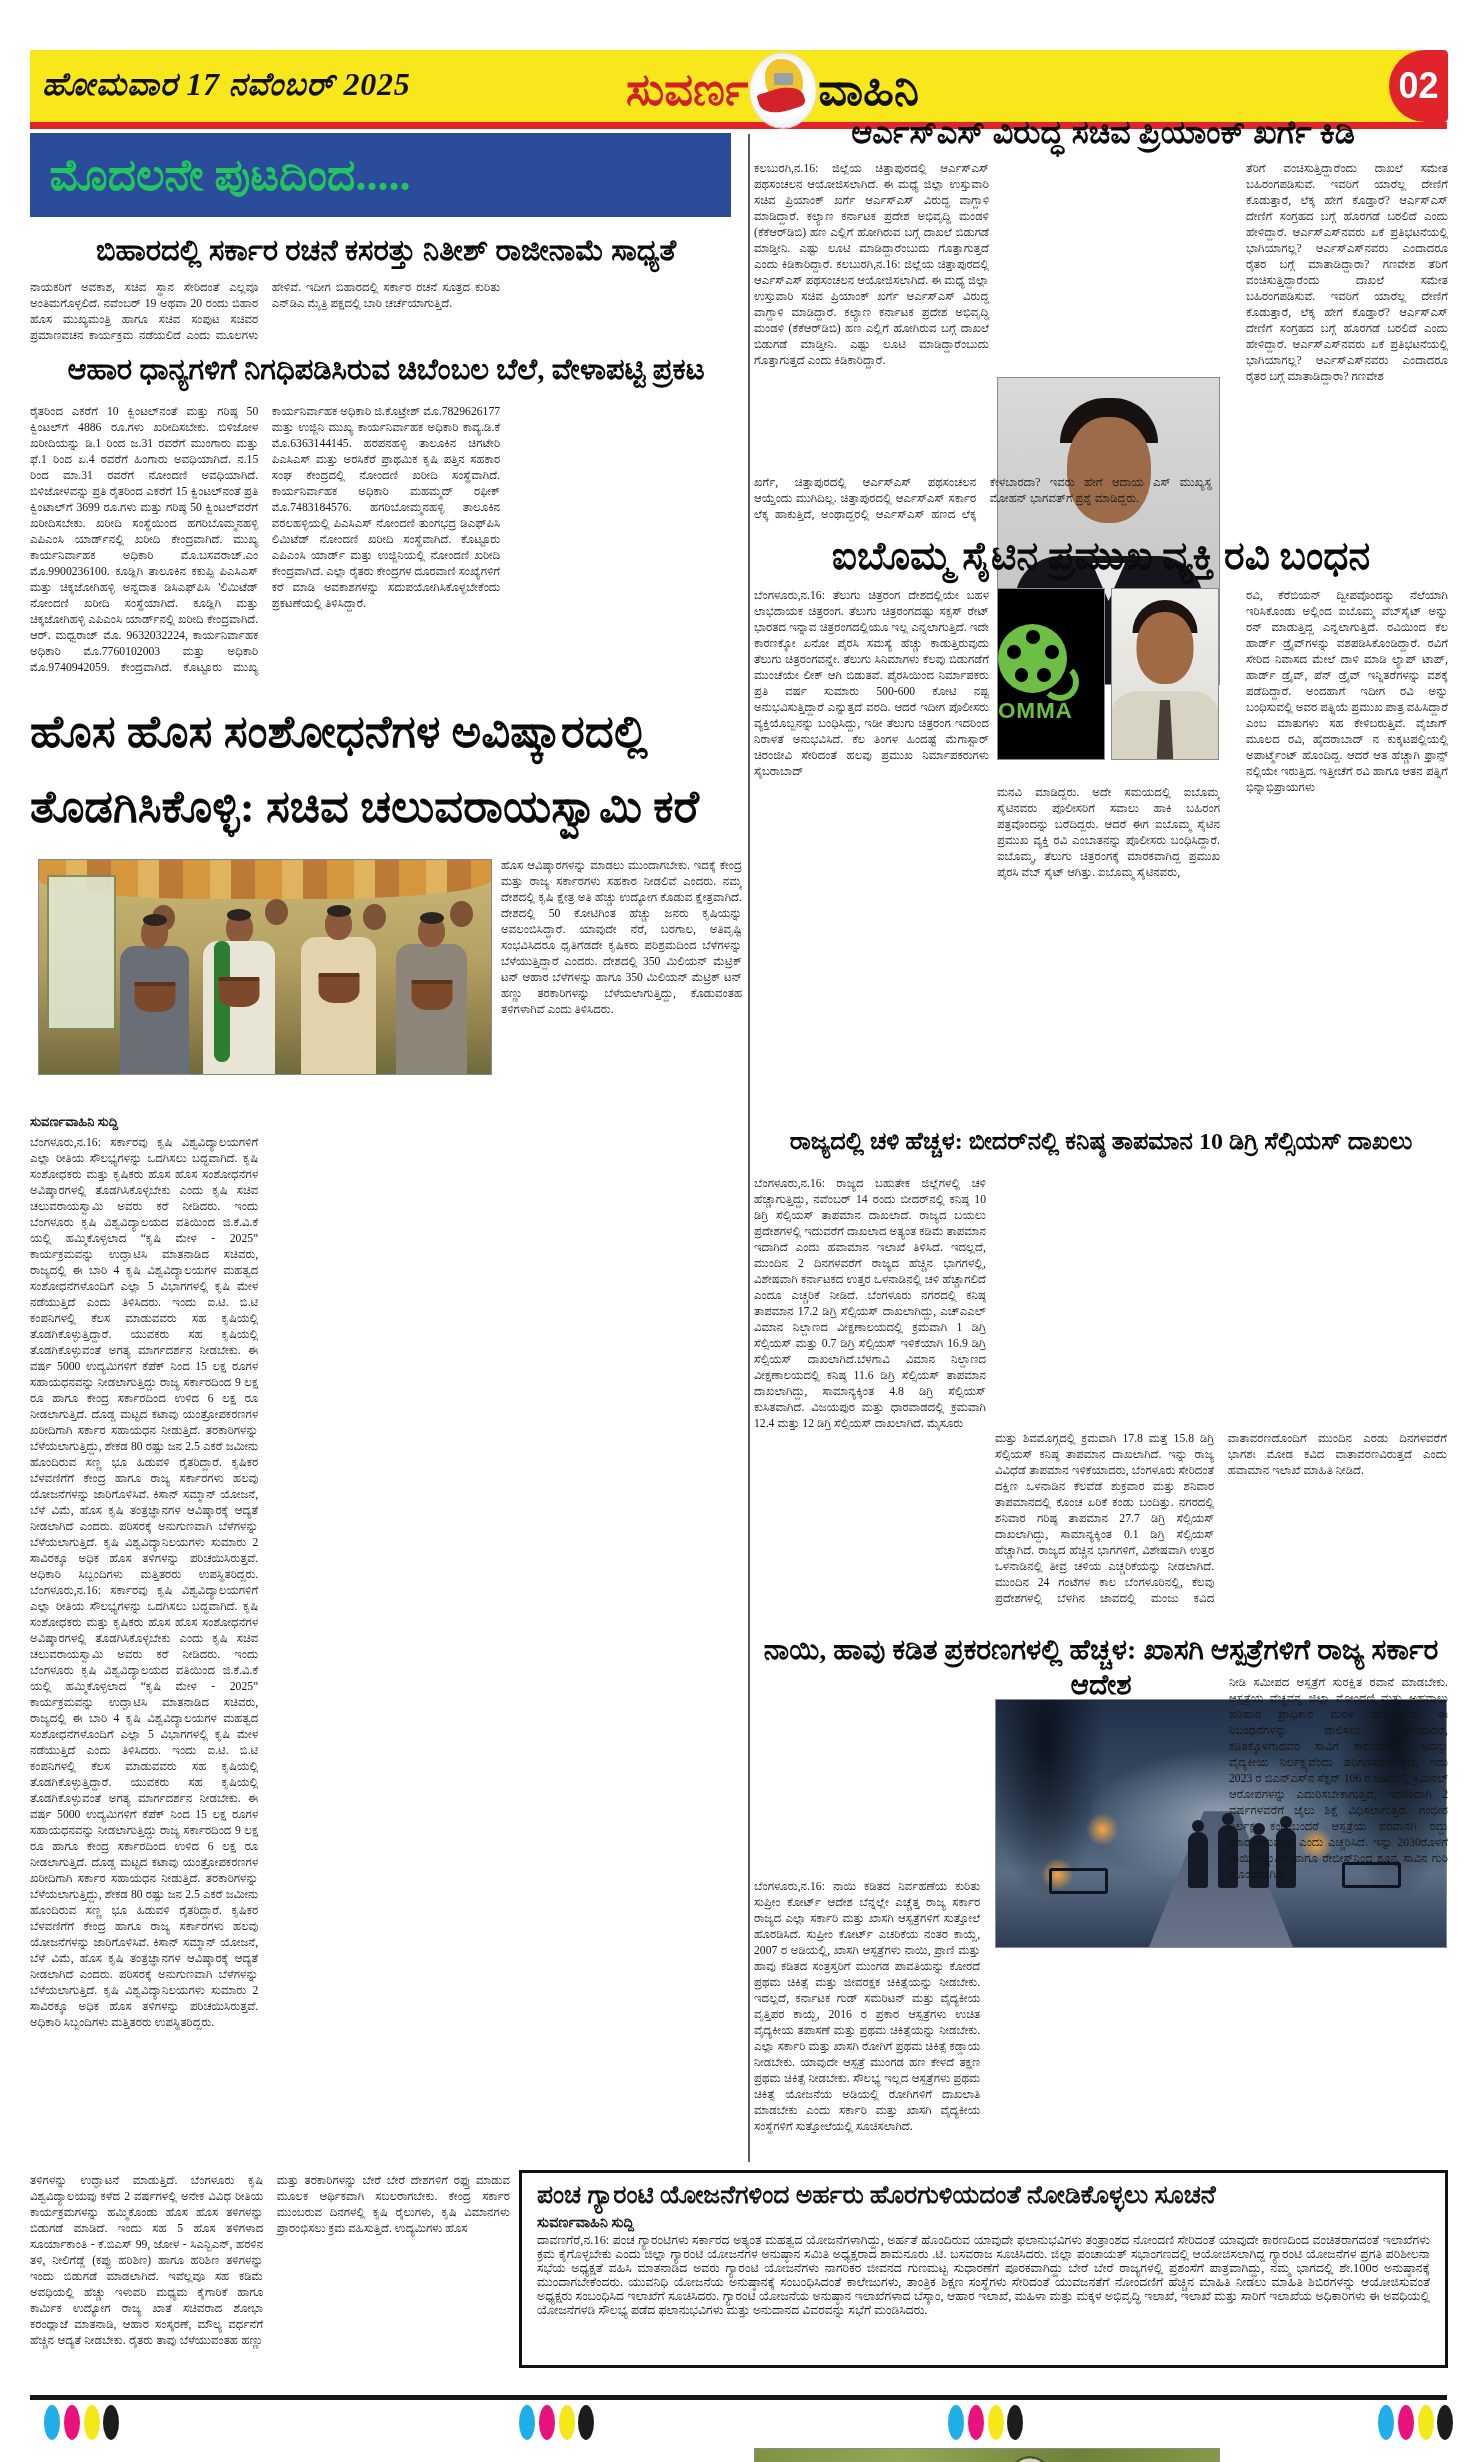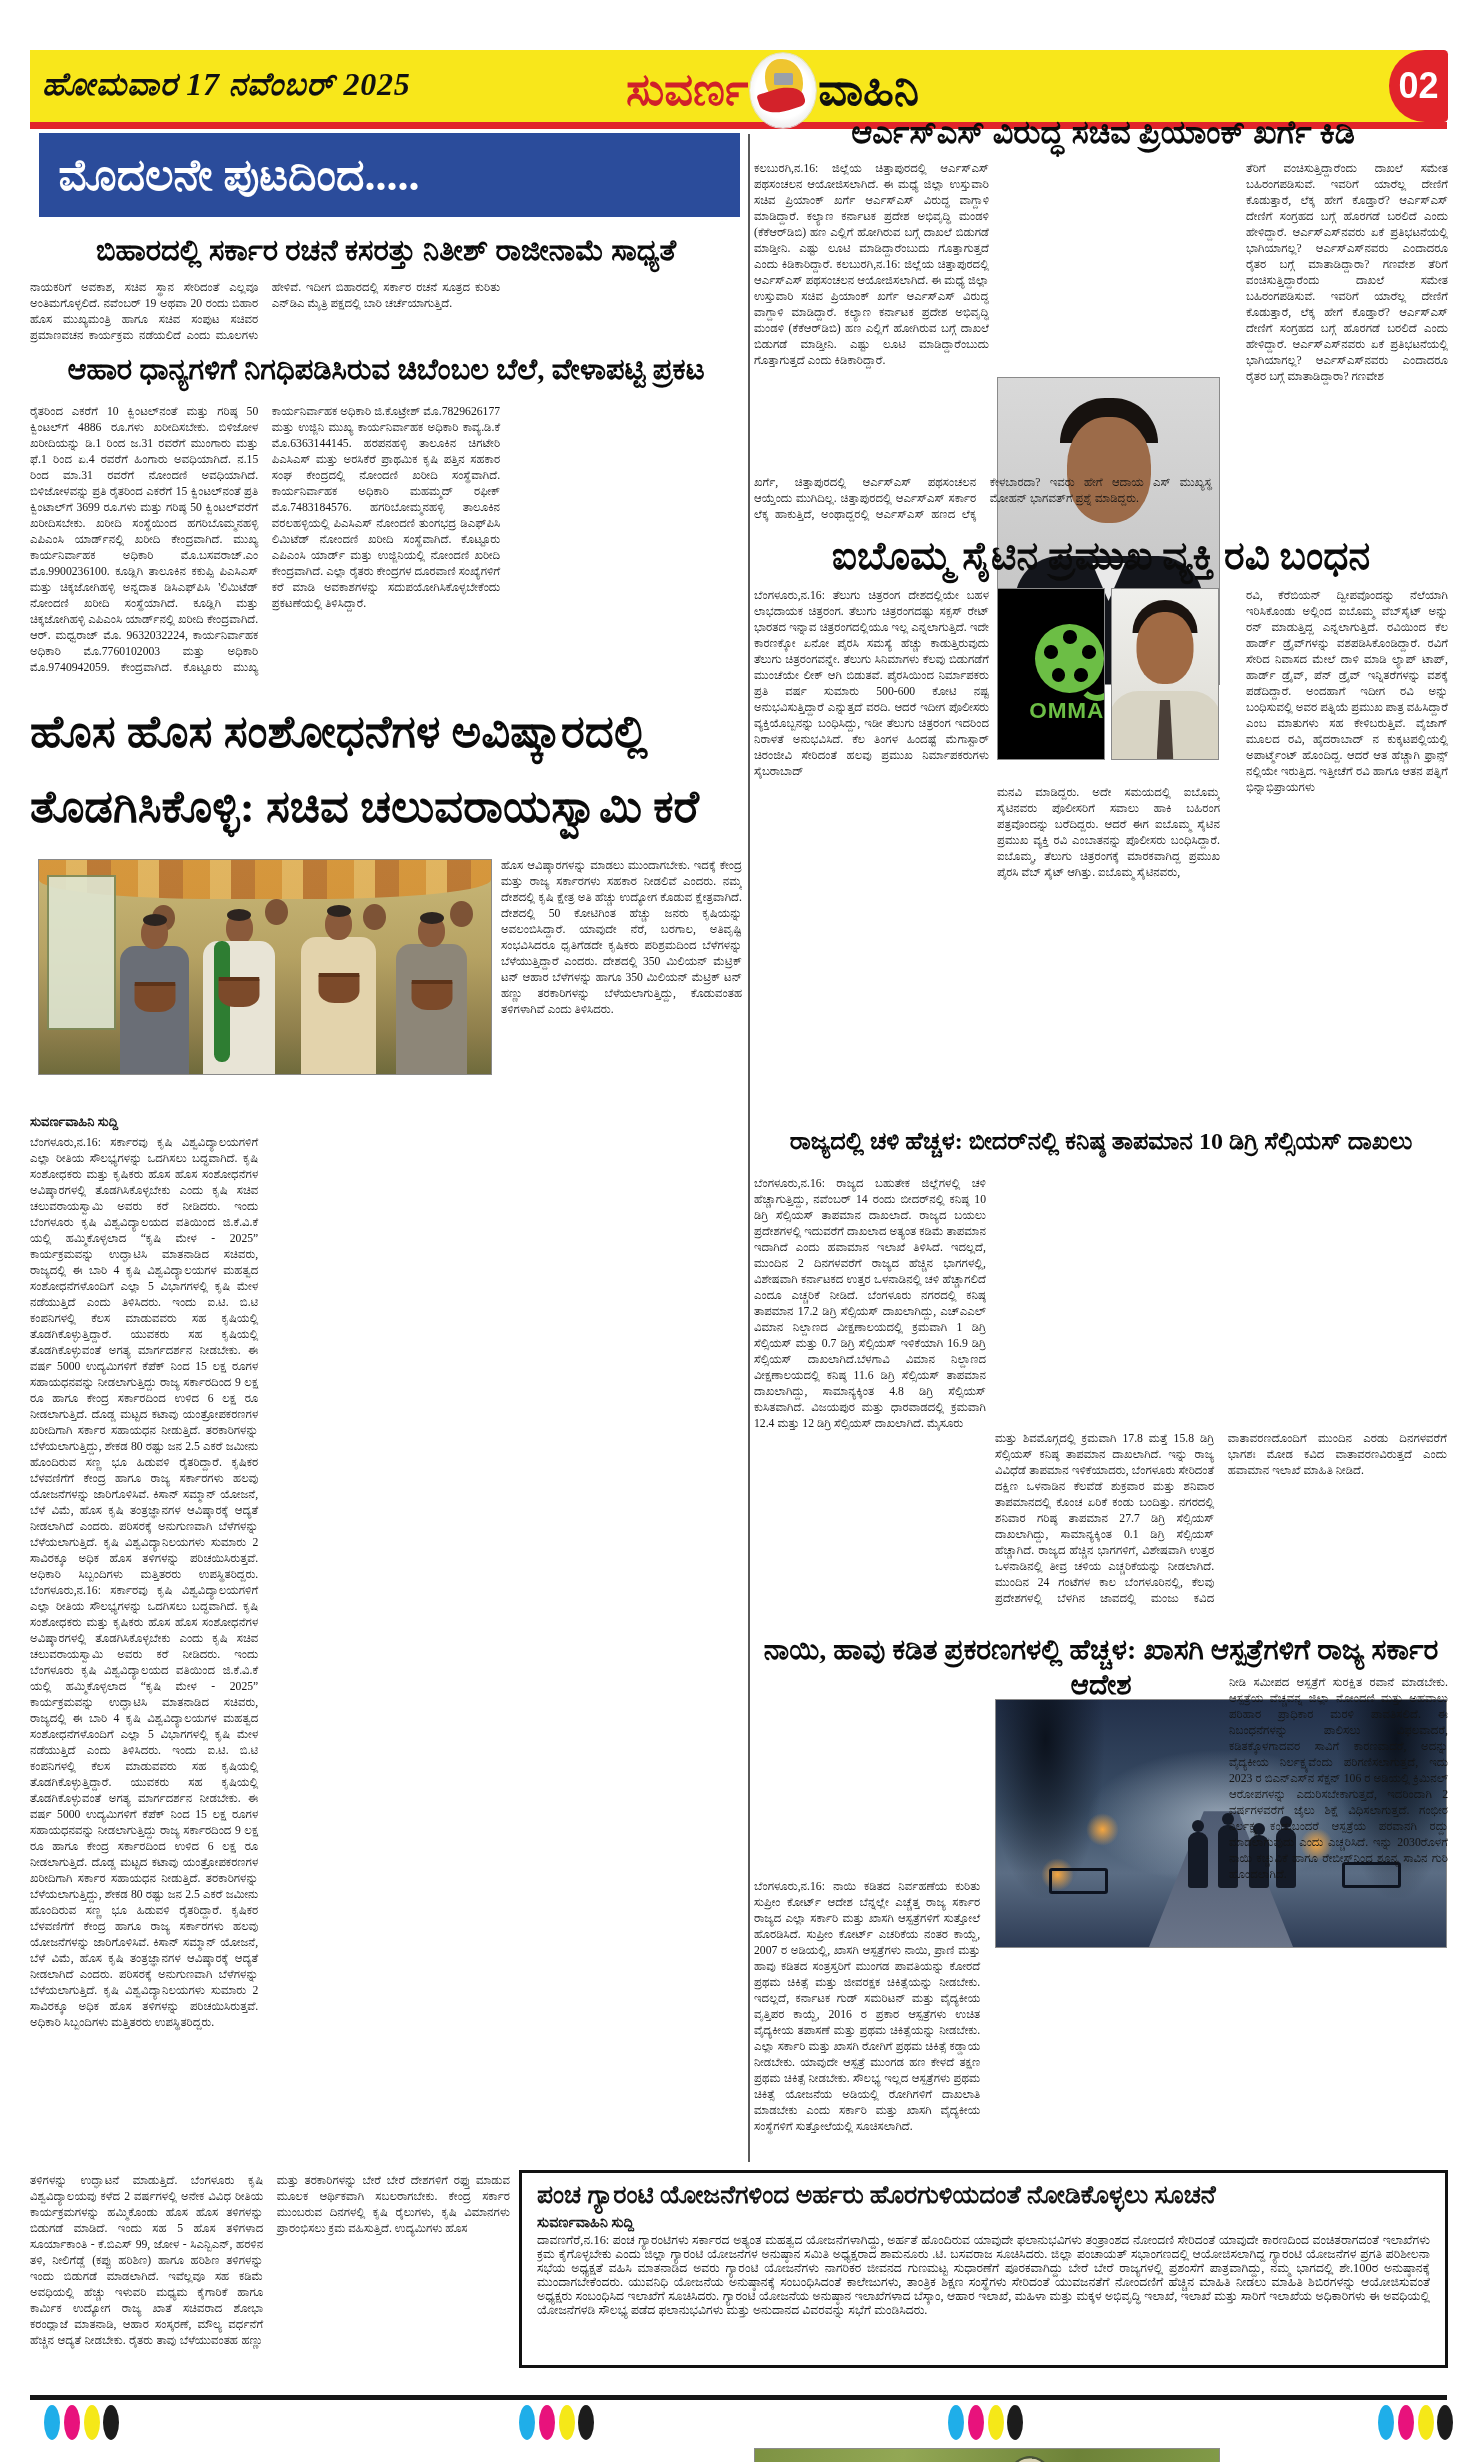--- a/index.html
+++ b/index.html
@@ -18,21 +18,21 @@
   .mlogo .bld{position:absolute;left:23.4px;top:19.6px;width:19.6px;height:12px;background:#9aa0a8;border-radius:1.5px;}
   .mlogo .bird{position:absolute;left:9px;top:35px;width:45px;height:24px;background:#D3222A;border-radius:3px 60% 6px 60%;transform:rotate(-18deg);}
   .redline{background:#E1242B;}
   .pagebadge{background:#E1242B;border-radius:38px 4.5px 4.5px 38px;display:flex;align-items:center;justify-content:center;
              color:#fff;font-size:36px;font-weight:800;font-family:"Liberation Sans",sans-serif;}
   
   .txt{font-size:11.7px;line-height:16px;text-align:justify;overflow:hidden;word-break:break-word;}
   .cols3{column-count:3;column-gap:13.6px;column-fill:auto;}
   .cols2{column-count:2;column-gap:13.6px;column-fill:auto;}
   .h{font-weight:900;color:#0b0b0b;text-align:center;line-height:1.25;}
-  .banner{background:#2B4C9B;color:#ffffff;font-size:44px;font-weight:900;display:flex;align-items:center;padding-left:19.6px;box-sizing:border-box;margin-left:9px;}
+  .banner{background:#2B4C9B;color:#22c55e;font-size:44px;font-weight:900;display:flex;align-items:center;padding-left:19.6px;box-sizing:border-box;}
   .divider{background:#5a5a5a;}
   .photo{border:0.8px solid #8a8a8a;box-sizing:border-box;overflow:hidden;position:relative;}
   
   .event{background:linear-gradient(180deg,#c9b878 0%,#b6a263 45%,#8f7f4c 80%,#6f6b3c 100%);}
   .event .garland{position:absolute;top:-9px;left:0;right:0;height:48px;
      background:repeating-linear-gradient(90deg,#d98f2e 0 27px,#e7b45a 27px 48px,#b96b26 48px 72px);border-radius:0 0 40% 40%;opacity:.8;}
   .event .board{position:absolute;left:7.5px;top:15px;width:65px;height:151px;background:#dfe6d2;border:2.3px solid #7d8a5a;opacity:.9;}
   .fig{position:absolute;bottom:0;}
   .fig .head{width:27px;height:32px;border-radius:50% 50% 46% 46%;background:#8a5a3b;margin:0 auto;position:relative;}
   .fig .head:before{content:"";position:absolute;top:-3px;left:1.5px;right:1.5px;height:12px;border-radius:50%;background:#2c2420;}
@@ -50,21 +50,21 @@
   .portrait .face{position:absolute;left:50%;top:39px;transform:translateX(-50%);width:84px;height:106px;border-radius:46%;background:#9c6b49;}
   .portrait .suit{position:absolute;left:50%;bottom:0;transform:translateX(-50%);width:188px;height:128px;border-radius:45px 45px 0 0;background:#14161c;}
   .portrait .shirt{position:absolute;left:50%;bottom:83px;transform:translateX(-50%);width:33px;height:38px;background:#e9e9e9;clip-path:polygon(0 0,100% 0,50% 100%);}
   
   .ravi{background:linear-gradient(180deg,#efefec,#dcdad2);}
   .ravi .hair{position:absolute;left:50%;top:10.6px;transform:translateX(-50%);width:65px;height:33px;border-radius:33px 33px 0 0;background:#1b1410;}
   .ravi .face{position:absolute;left:50%;top:22.6px;transform:translateX(-50%);width:57px;height:72px;border-radius:46%;background:#a06a44;}
   .ravi .shirt{position:absolute;left:50%;bottom:0;transform:translateX(-50%);width:113px;height:68px;border-radius:30px 30px 0 0;background:#d8d4c4;}
   .ravi .tie{position:absolute;left:50%;bottom:0;transform:translateX(-50%);width:16.6px;height:59px;background:#4a3f38;clip-path:polygon(20% 0,80% 0,100% 100%,0 100%);}
   
-  .ibx{background:#000;display:flex;flex-direction:column;align-items:flex-end;justify-content:center;gap:4.5px;}
+  .ibx{background:#000;display:flex;flex-direction:column;align-items:flex-start;justify-content:center;gap:4.5px;}
   .reel{position:relative;width:69px;height:69px;border-radius:50%;background:#6CBE45;}
   .reel i{position:absolute;width:13.6px;height:13.6px;border-radius:50%;background:#000;}
   .reel i:nth-child(1){left:28px;top:6px;}.reel i:nth-child(2){left:9px;top:21px;}
   .reel i:nth-child(3){left:47px;top:21px;}.reel i:nth-child(4){left:16.6px;top:44px;}
   .reel i:nth-child(5){left:39px;top:44px;}
   .reel b{position:absolute;right:-12px;bottom:-7.5px;width:26px;height:26px;border:6px solid #6CBE45;border-top-color:transparent;border-left-color:transparent;border-radius:50%;}
   .omma{color:#6CBE45;font-family:"Liberation Sans",sans-serif;font-weight:900;font-size:22.6px;letter-spacing:0.8px;}
   
   .fog{background:linear-gradient(180deg,#22304a 0%,#3c5068 45%,#5b6d84 70%,#2e3c55 100%);}
   .fog .mist{position:absolute;left:20%;top:20%;width:60%;height:55%;background:radial-gradient(ellipse,rgba(220,230,240,.55),rgba(220,230,240,0) 70%);}

